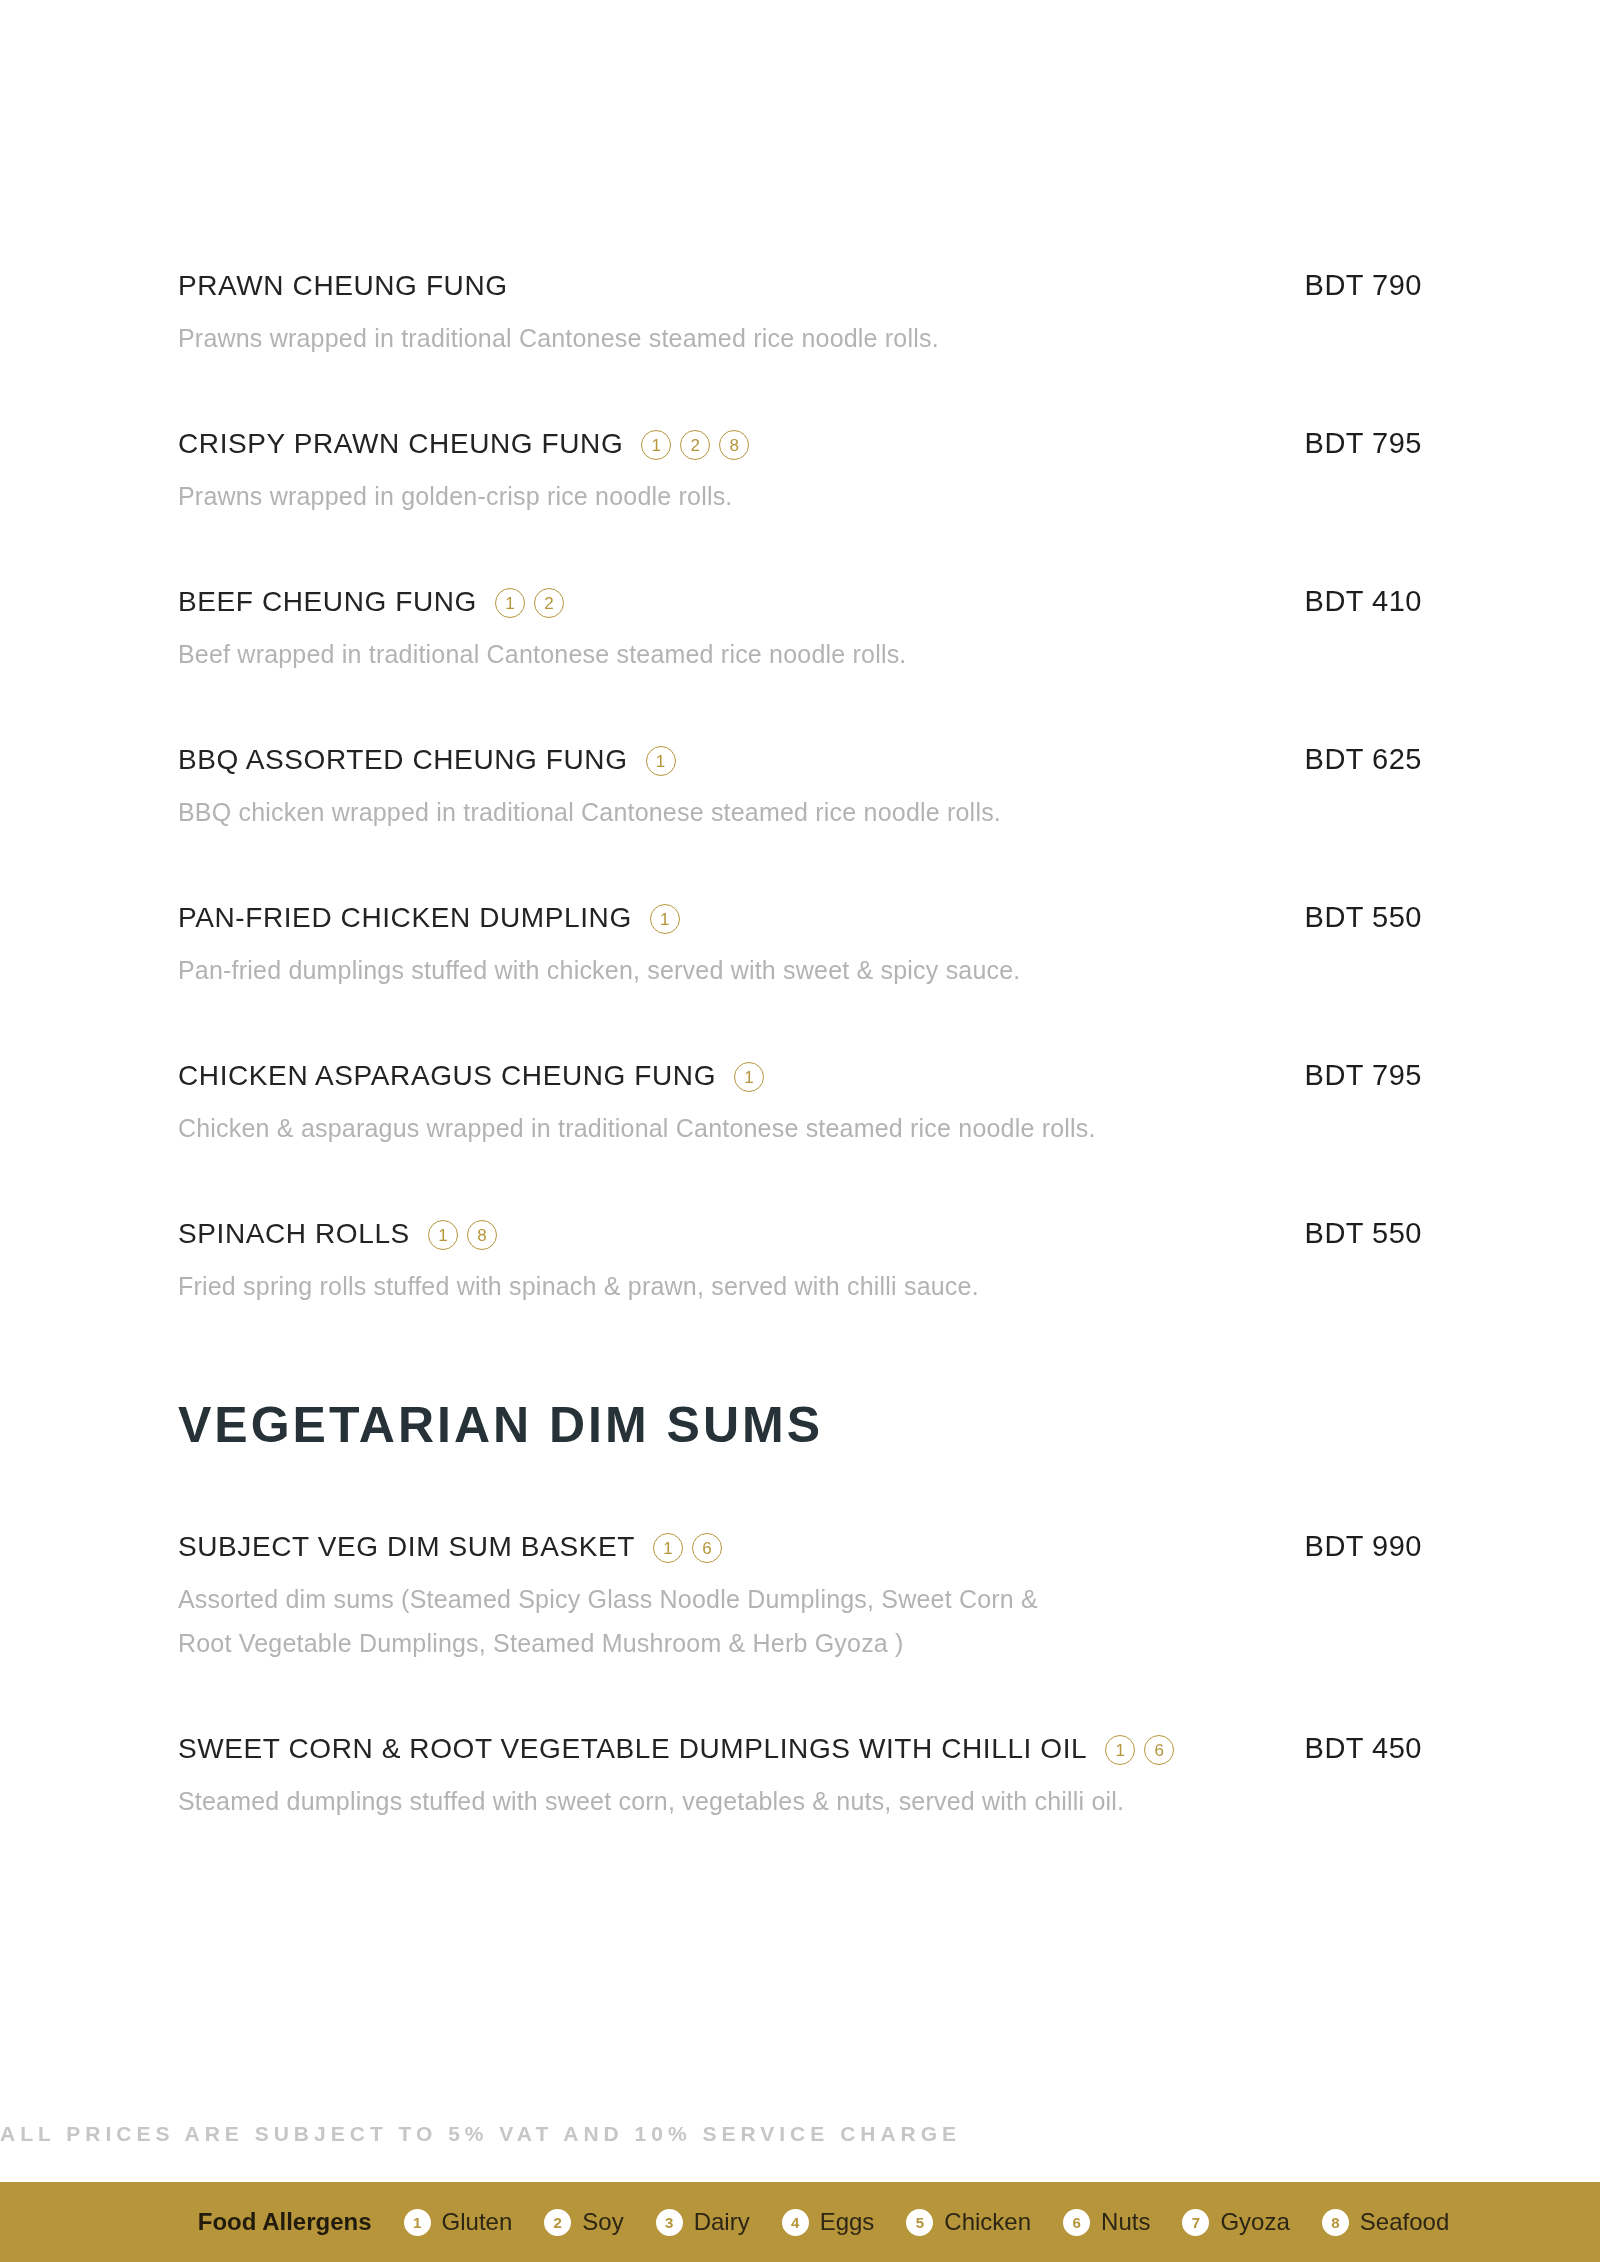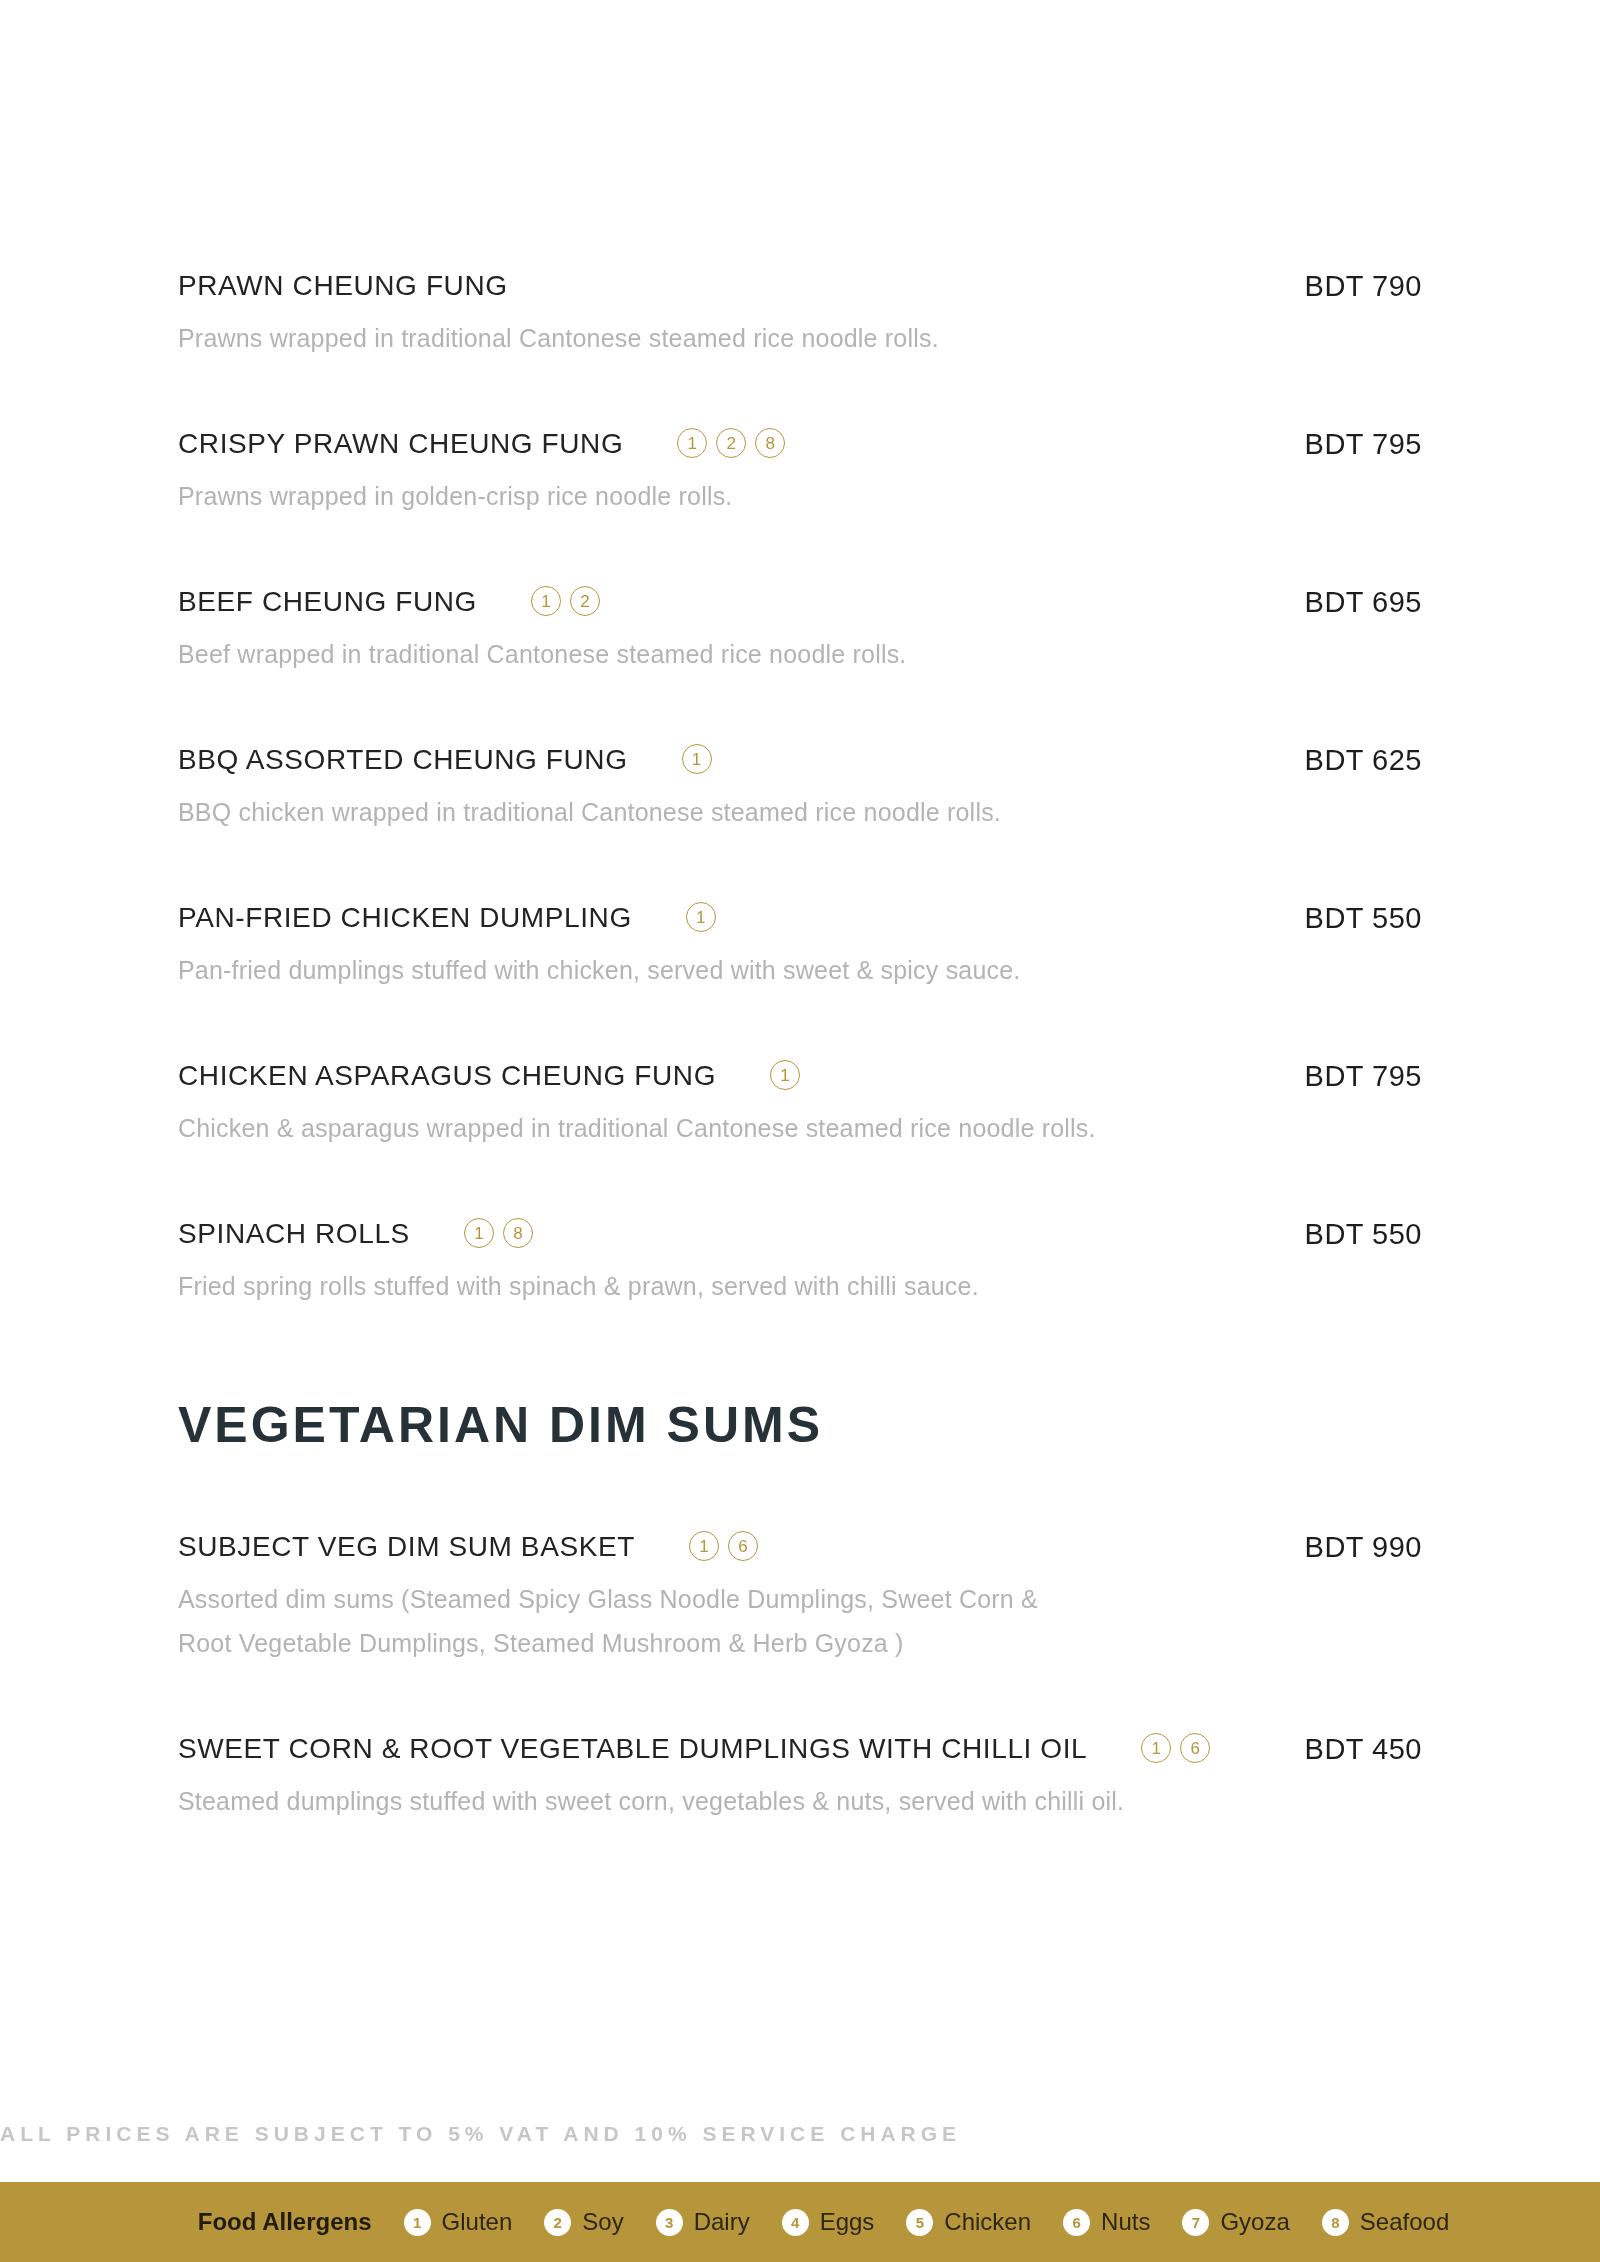--- a/index.html
+++ b/index.html
@@ -21,23 +21,22 @@
     background: #ffffff;
     overflow: hidden;
     font-family: "Liberation Sans", sans-serif;
   }
   .content {
     padding: 270px 178px 0 178px;
   }
   .menu-item { margin-bottom: 68px; }
   .item-row {
     display: flex;
-    align-items: flex-start;
+    align-items: flex-end;
     height: 32px;
-    gap: 36px;
   }
   .item-title {
     font-size: 28px;
     font-weight: 500;
     color: var(--title-color);
     letter-spacing: 0.6px;
     white-space: nowrap;
   }
   .badges { display: flex; gap: 9px; margin-left: 18px; }
   .badge {
@@ -143,21 +142,21 @@
         </div>
         <p class="item-desc">Prawns wrapped in golden-crisp rice noodle rolls.</p>
       </div>
       <div class="menu-item">
         <div class="item-row">
           <span class="item-title">BEEF CHEUNG FUNG</span>
           <span class="badges">
             <span class="badge">1</span>
             <span class="badge">2</span>
           </span>
-          <span class="item-price">BDT 695</span>
+          <span class="item-price">BDT 410</span>
         </div>
         <p class="item-desc">Beef wrapped in traditional Cantonese steamed rice noodle rolls.</p>
       </div>
       <div class="menu-item">
         <div class="item-row">
           <span class="item-title">BBQ ASSORTED CHEUNG FUNG</span>
           <span class="badges">
             <span class="badge">1</span>
           </span>
           <span class="item-price">BDT 625</span>

